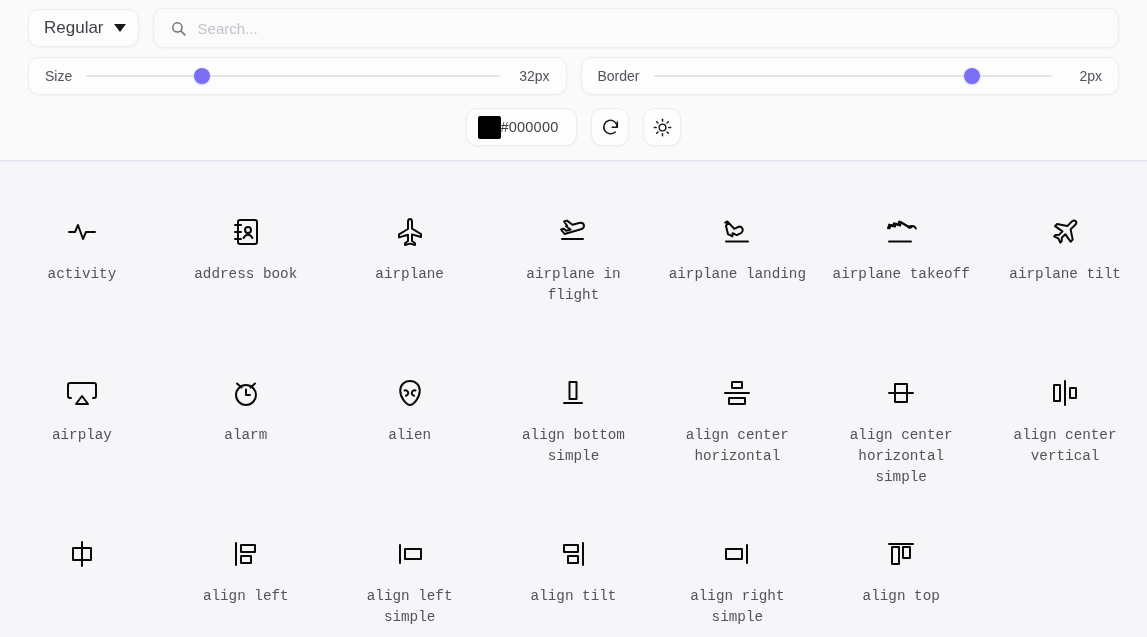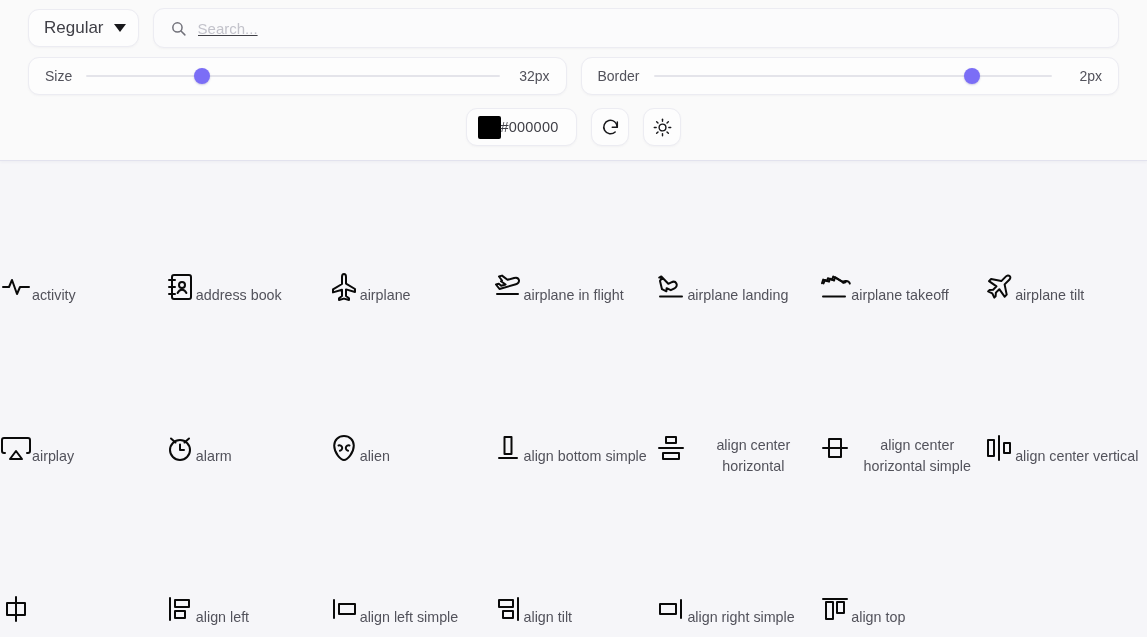--- a/index.html
+++ b/index.html
@@ -55,21 +55,20 @@
   }
 
   .search-box {
     flex: 1;
     height: 40px;
     display: flex;
     align-items: center;
     gap: 11px;
     padding: 0 16px;
     background: #fbfbfc;
-    text-decoration: underline;
   }
   .search-box svg { flex: 0 0 auto; display:block; }
   .search-input {
     border: none;
     background: transparent;
     outline: none;
     font-family: inherit;
     font-size: 15px;
     color: #3f3f46;
     width: 100%;
@@ -150,24 +149,25 @@
   
   .grid {
     padding: 36px 0 0 0;
     display: grid;
     grid-template-columns: repeat(7, 1fr);
     row-gap: 0;
   }
   .cell {
     height: 161px;
     display: flex;
-    flex-direction: row;
+    flex-direction: column;
     align-items: center;
     padding-top: 19px;
     cursor: pointer;
+    font-family: Liberation Mono, monospace;
   }
   .glyph {
     width: 32px; height: 32px;
     display: flex;
     align-items: center;
     justify-content: center;
     color: #0a0a0a;
   }
   .glyph svg { display: block; }
   .cell-label {

